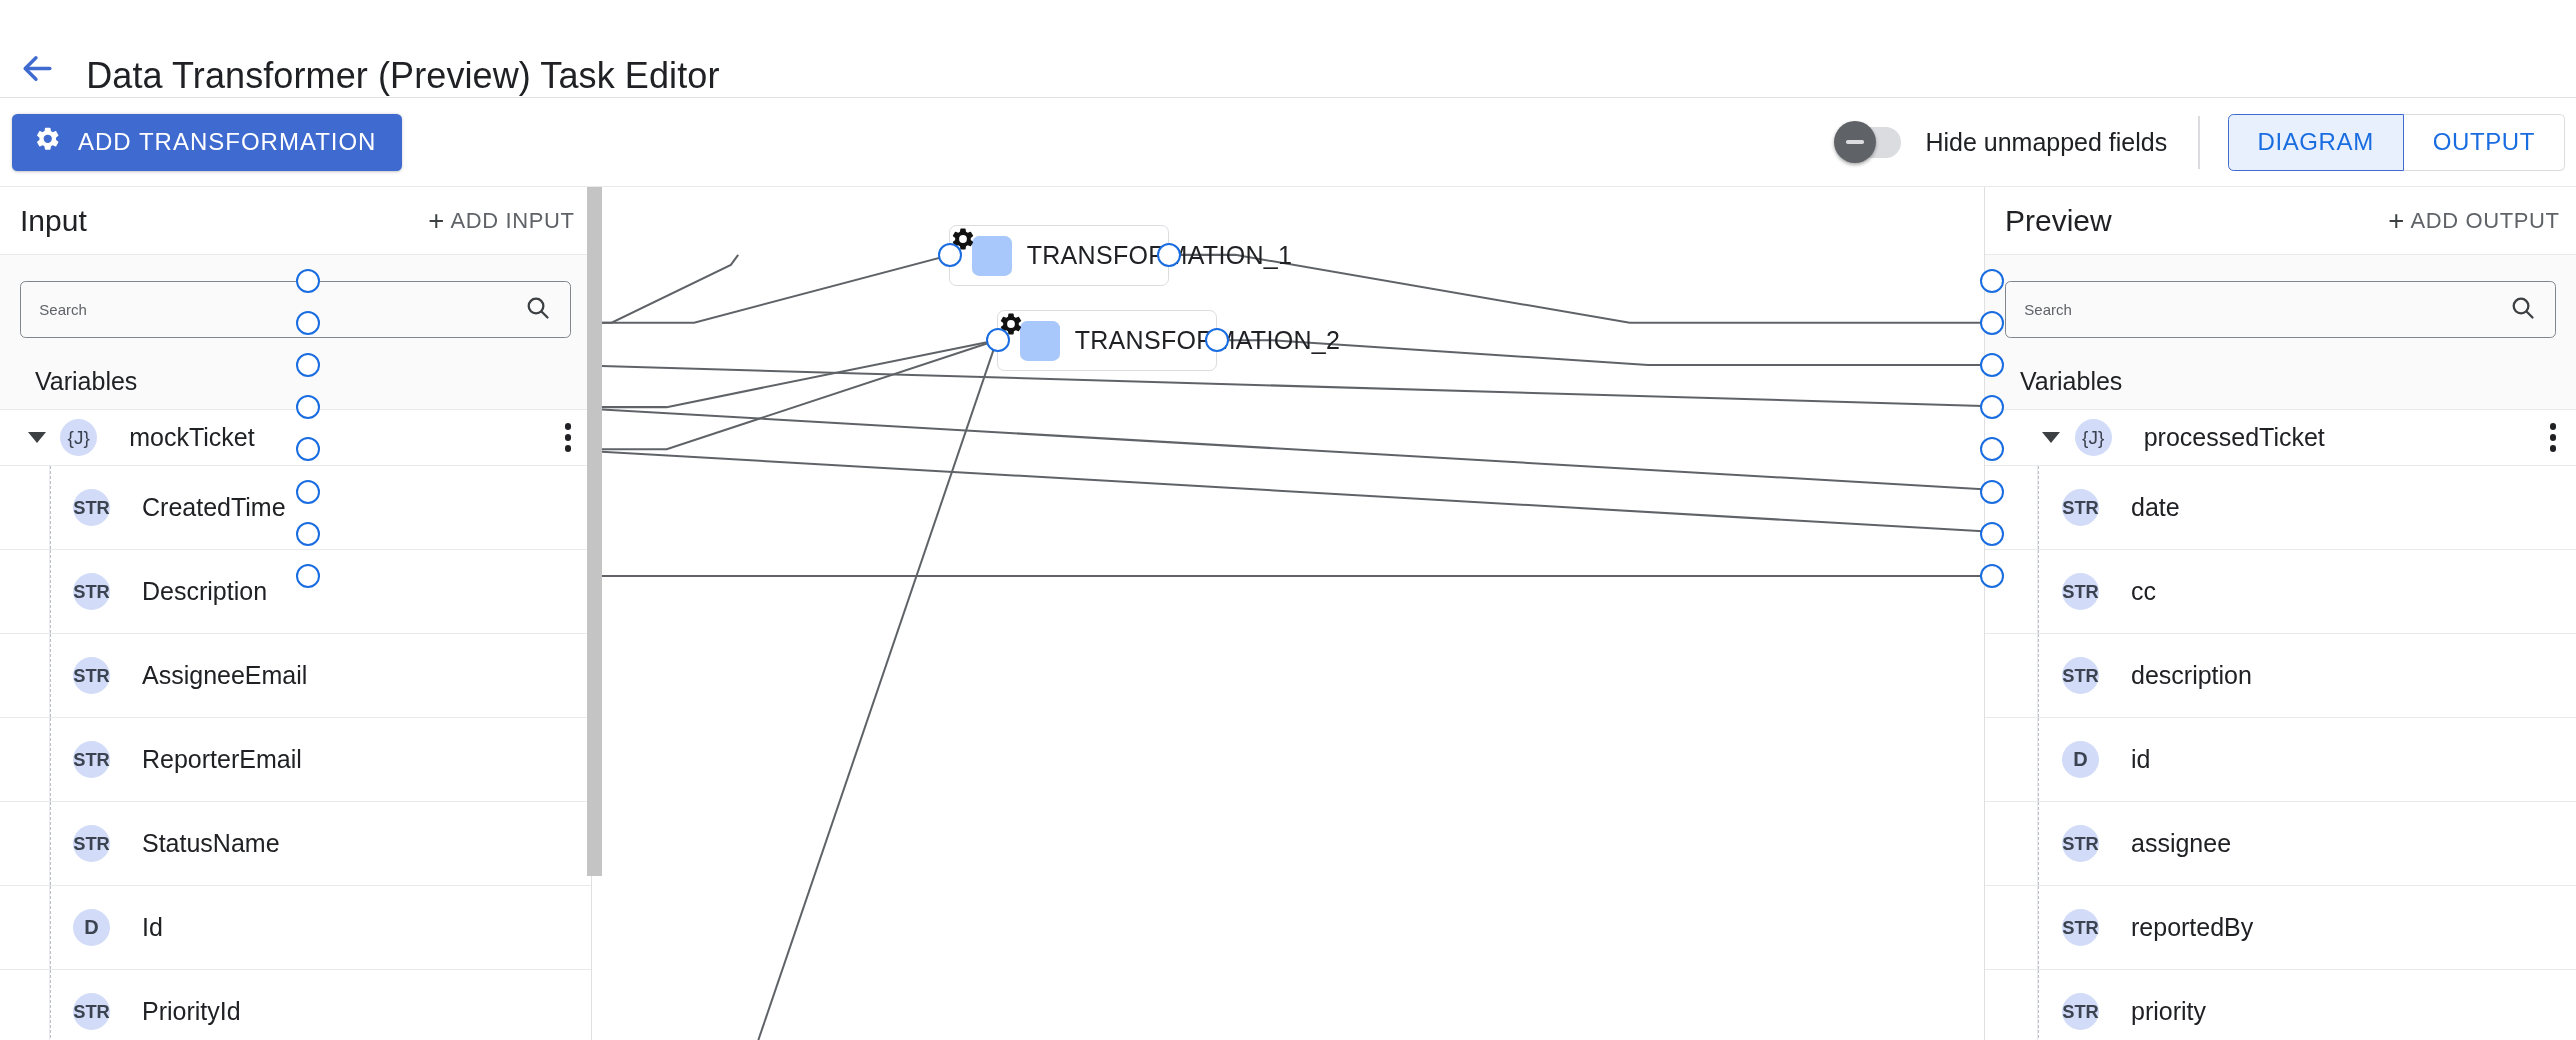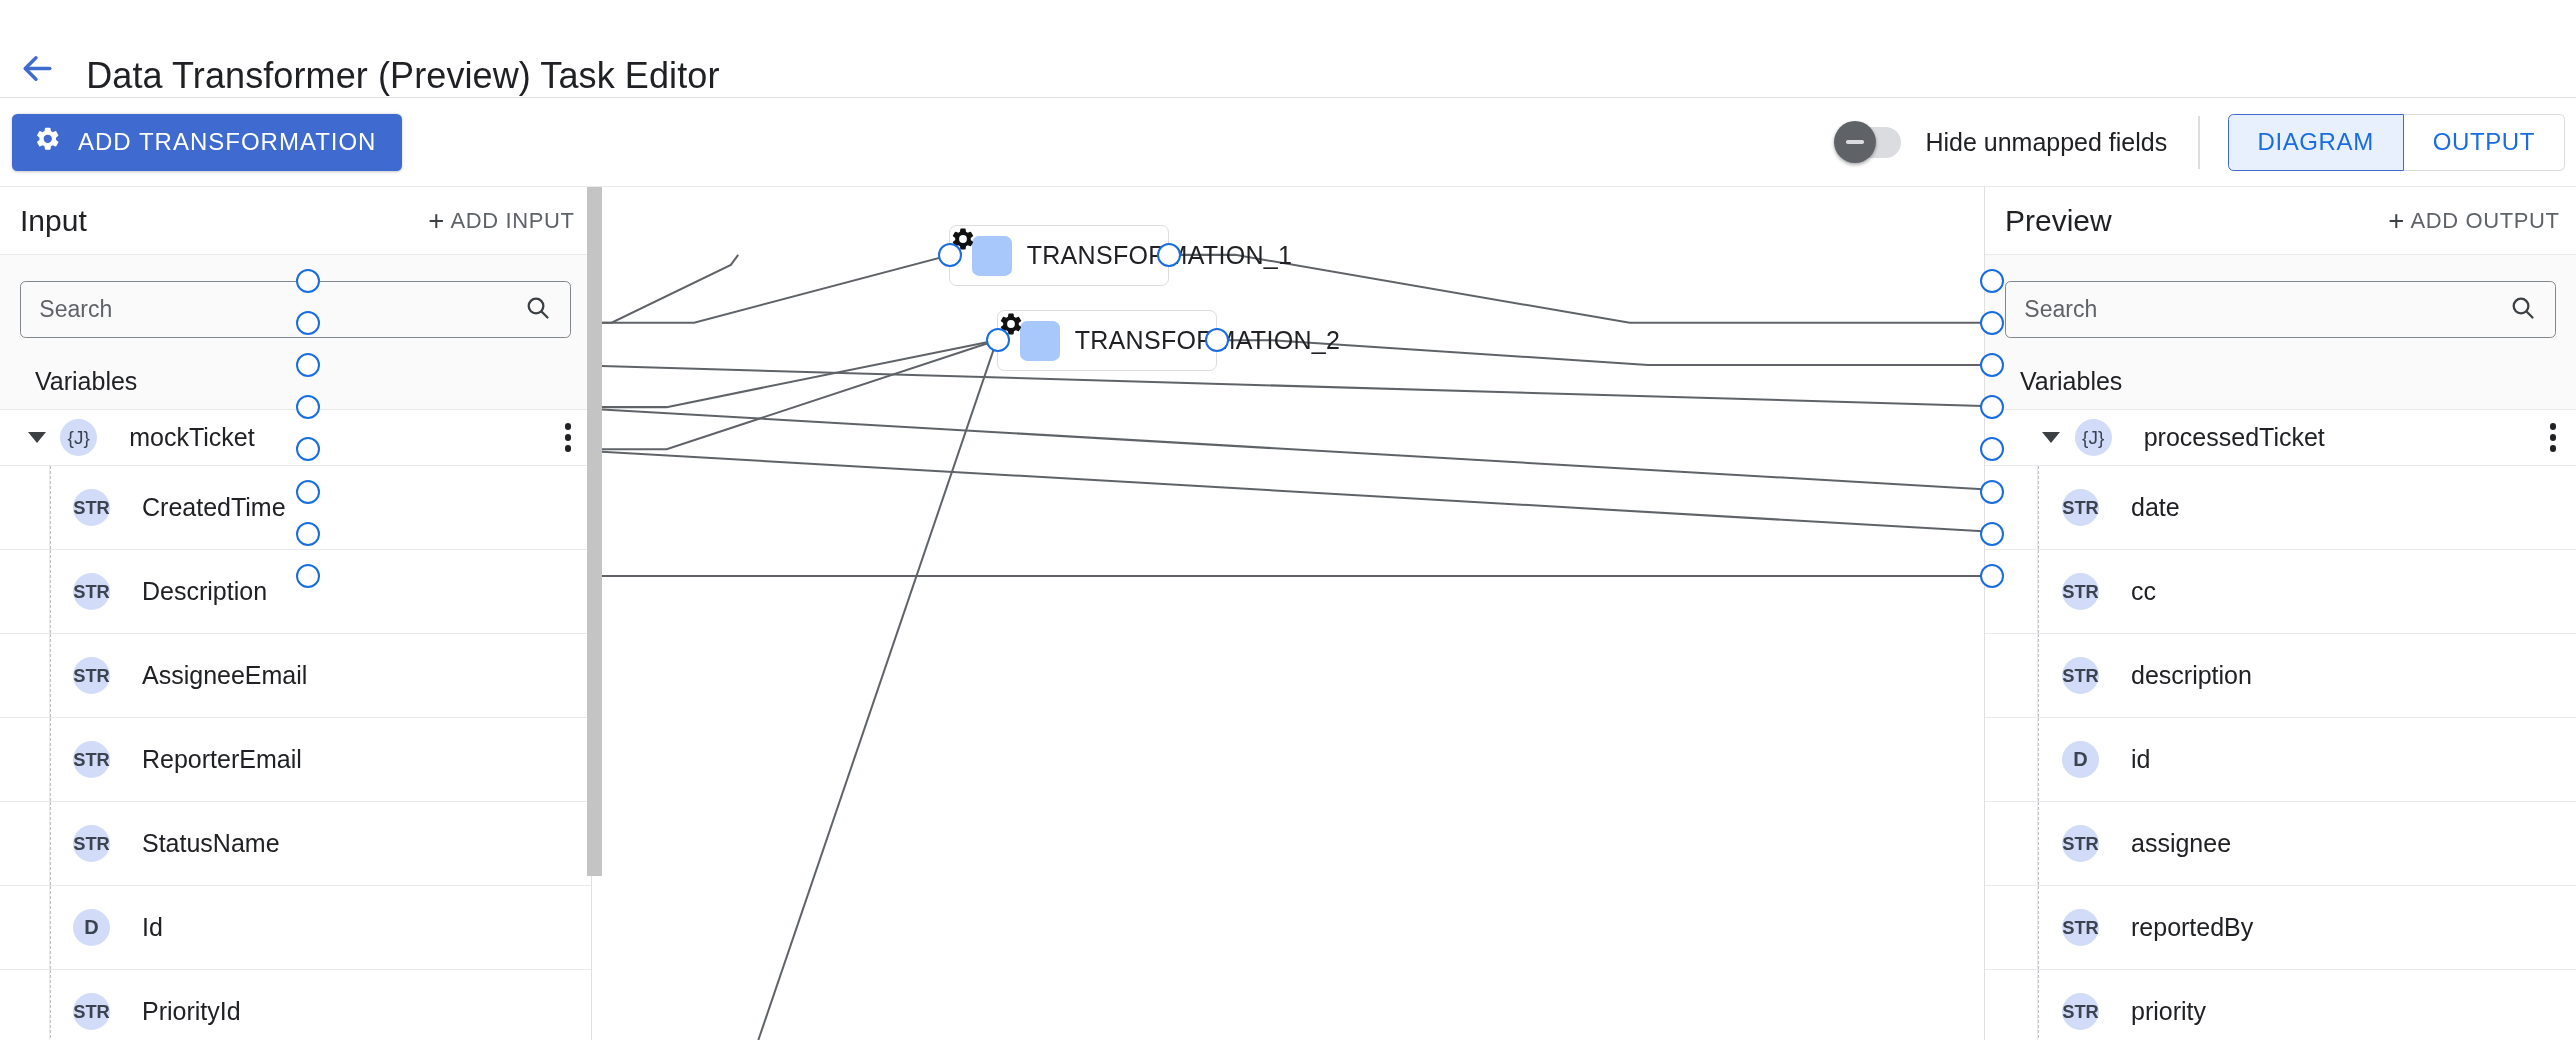--- a/index.html
+++ b/index.html
@@ -99,21 +99,21 @@
   }
   .plus-glyph { font-size: 27.5px; line-height: 1; color: #3c4043; font-weight: 400; }
 
   .search-wrap { padding: 26px 20px 0 20px; }
   .search-box {
     height: 57px; border: 0.9px solid #80868b; border-radius: 5.5px;
     display: flex; align-items: center; padding: 0 18.3px; background: #fafafa;
   }
   .search-box input {
     flex: 1; border: none; outline: none; background: transparent;
-    font-size: 23px; color: #3b82f6; font-family: inherit;
+    font-size: 15px; color: #3b82f6; font-family: inherit;
   }
   .search-box input::placeholder { color: #5f6368; }
 
   .variables-label { font-size: 25px; color: #202124; padding: 29px 0 13px 20px; margin-left: 15px; }
 
   .tree { background: #fff; }
   .tree-root {
     height: 57px; display: flex; align-items: center; background: #fff;
     border-top: 0.9px solid #e8eaed; border-bottom: 0.9px solid #e8eaed; position: relative;
   }

